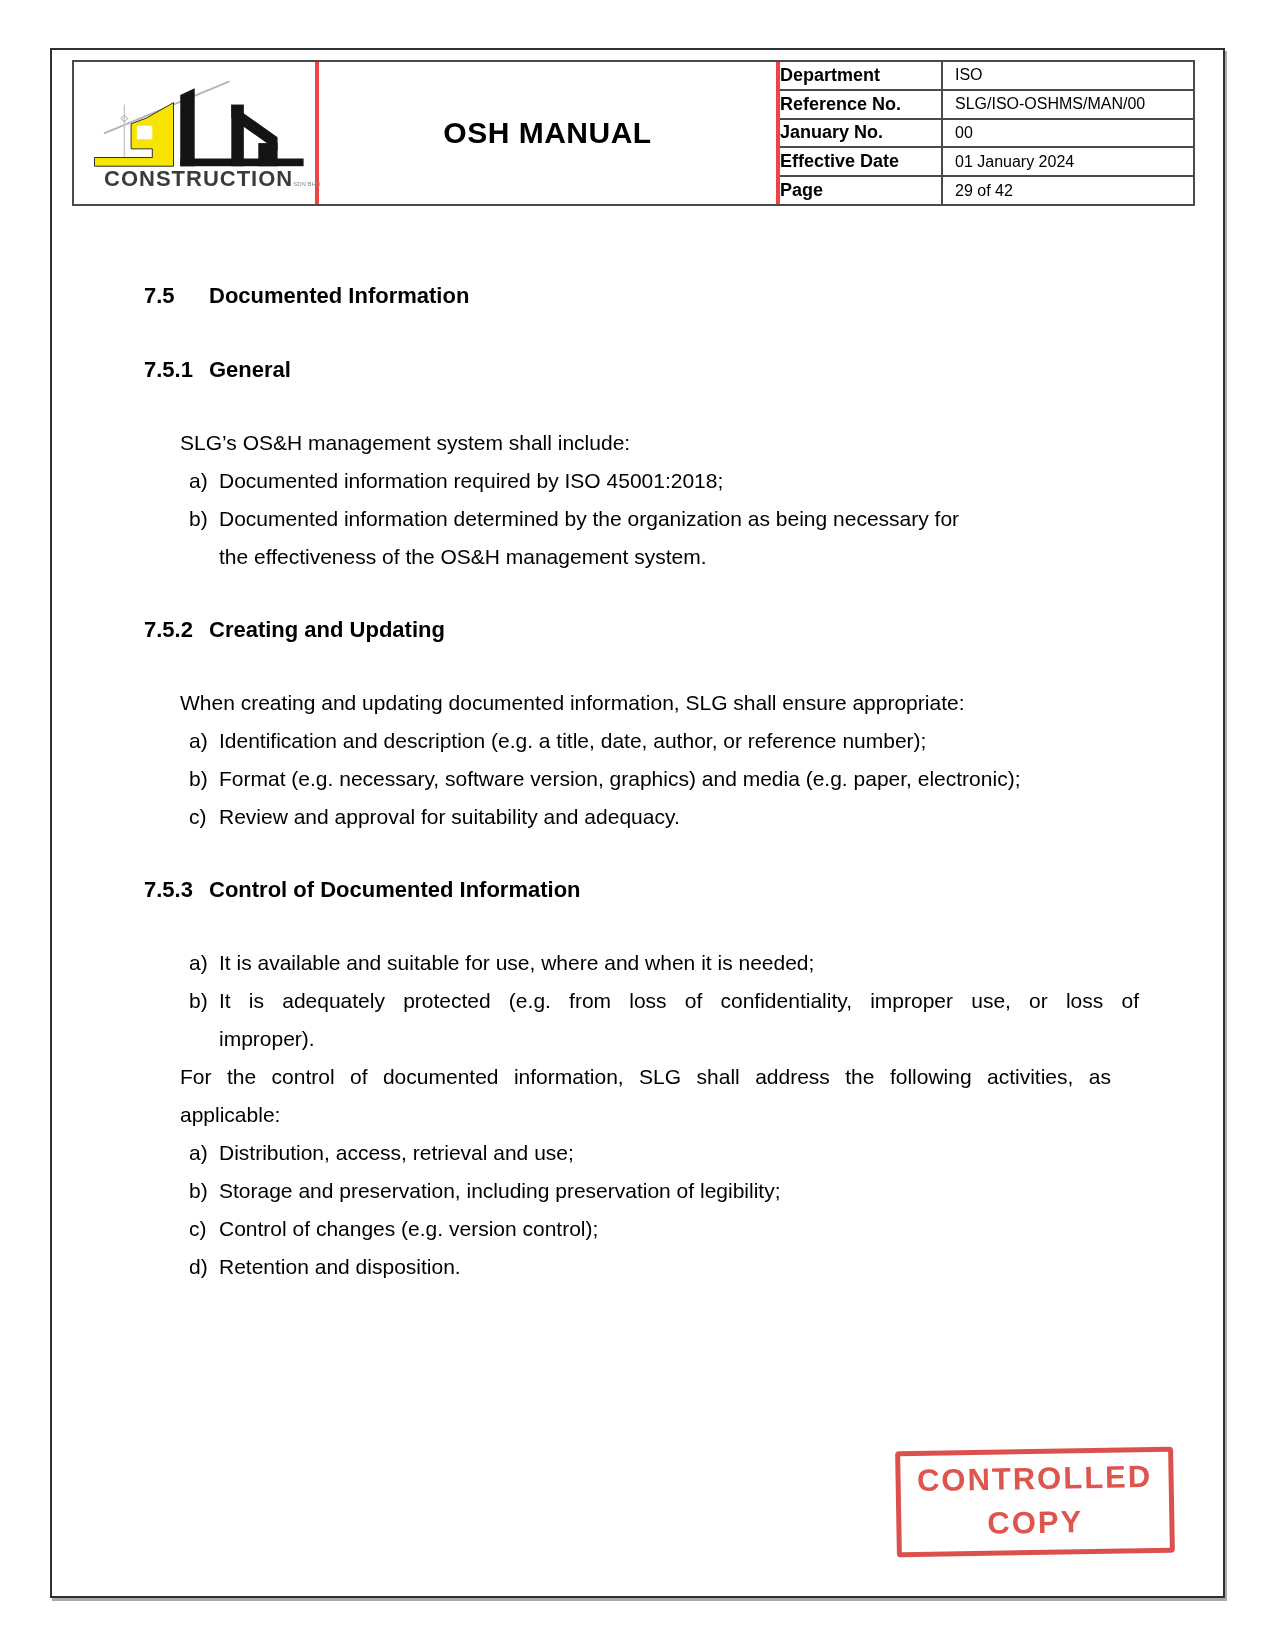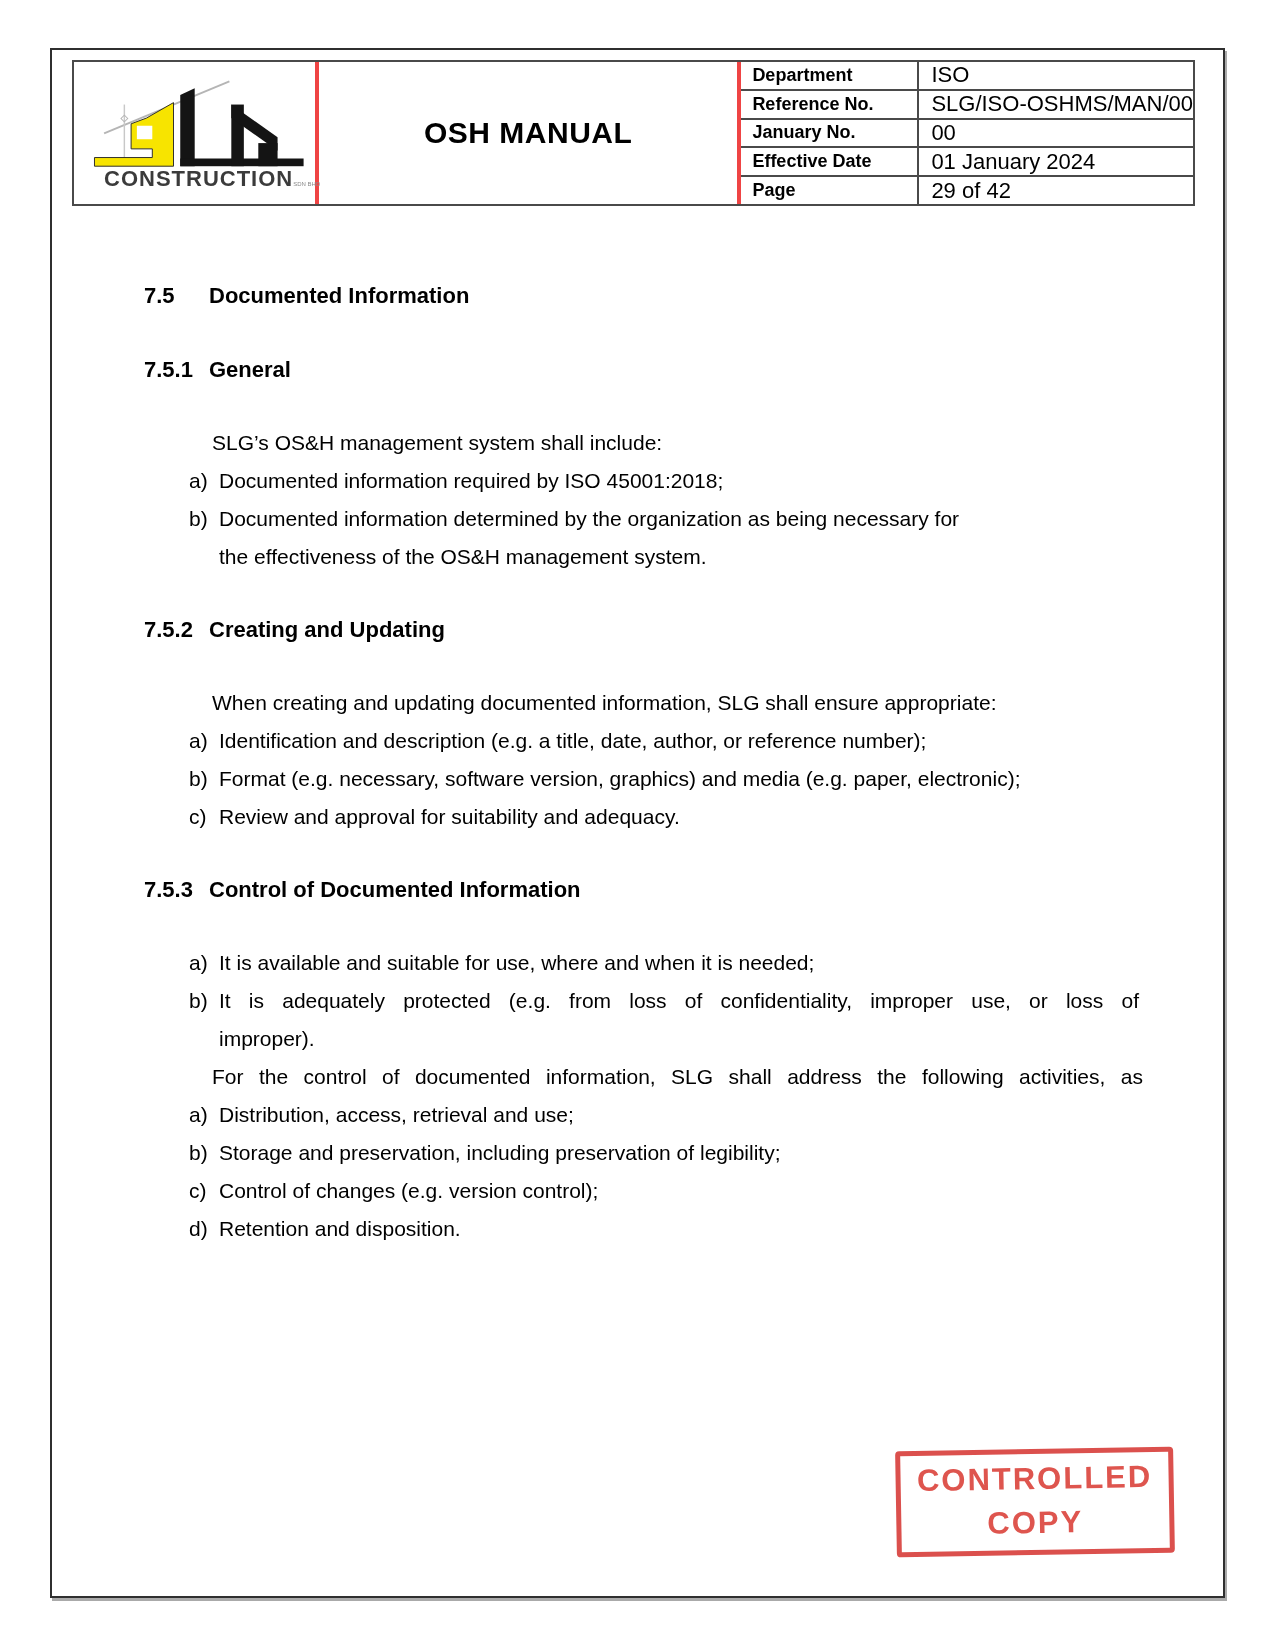--- a/index.html
+++ b/index.html
@@ -24,31 +24,31 @@
     font-weight:bold;font-size:22px;letter-spacing:1px;color:#3b3b3b;
     margin:-6px 0 0 30px;white-space:nowrap;
   }
   .logo-suffix{font-size:6px;color:#8a8a8a;letter-spacing:0;font-weight:normal;}
   .title-cell{width:461px;display:flex;align-items:center;justify-content:center;}
   .doc-title{font-weight:bold;font-size:30px;letter-spacing:.5px;}
   .meta{flex:1;display:flex;flex-direction:column;border-right:none;}
   .meta-row{flex:1;display:flex;border-top:2px solid #4a4a4a;box-sizing:border-box;}
   .meta-row:first-child{border-top:none;}
   .meta-label{
-    width:178px;box-sizing:border-box;border-right:2px solid #4a4a4a;
-    font-weight:bold;font-size:18px;display:flex;align-items:center;padding-left:11px;
-  }
-  .meta-value{flex:1;font-size:22px;display:flex;align-items:center;padding-left:12px;white-space:nowrap;}
+    width:163px;box-sizing:border-box;border-right:2px solid #4a4a4a;
+    font-weight:bold;font-size:18px;display:flex;align-items:center;
+  }
+  .meta-value{flex:1;font-size:16px;display:flex;align-items:center;padding-left:12px;white-space:nowrap;}
   
   .docbody{position:absolute;left:92px;top:192px;width:1000px;}
   .sec-h{display:flex;font-weight:bold;font-size:22px;line-height:40px;margin:34px 0;justify-content:flex-end;}
   .sec-num{width:65px;flex:none;}
   .sec-title{flex:1;}
   .block{font-size:21px;}
-  .p{margin-left:68px;width:931px;}
+  .p{margin-left:36px;width:931px;}
   .li{margin-left:45px;display:flex;}
   .marker{width:30px;flex:none;line-height:38px;font-size:21px;}
   .litext{width:920px;}
   .line{line-height:38px;white-space:nowrap;}
   .jl{white-space:normal;text-align:justify;text-align-last:justify;}
   
   .stamp{
     position:absolute;left:896px;top:1449px;width:278px;height:106px;
     border:5px solid #d8423e;border-radius:4px;box-sizing:border-box;
     color:#dc4740;text-align:center;transform:rotate(-1deg);
@@ -177,20 +177,21 @@
     </div>
     <div class="block li">
       <span class="marker">b)</span>
       <div class="litext">
         <div class="line jl">It is adequately protected (e.g. from loss of confidentiality, improper use, or loss of</div>
         <div class="line">improper).</div>
       </div>
     </div>
     <div class="block p">
       <div class="line jl">For the control of documented information, SLG shall address the following activities, as</div>
+      <div class="line">applicable:</div>
     </div>
     <div class="block li">
       <span class="marker">a)</span>
       <div class="litext">
         <div class="line">Distribution, access, retrieval and use;</div>
       </div>
     </div>
     <div class="block li">
       <span class="marker">b)</span>
       <div class="litext">

